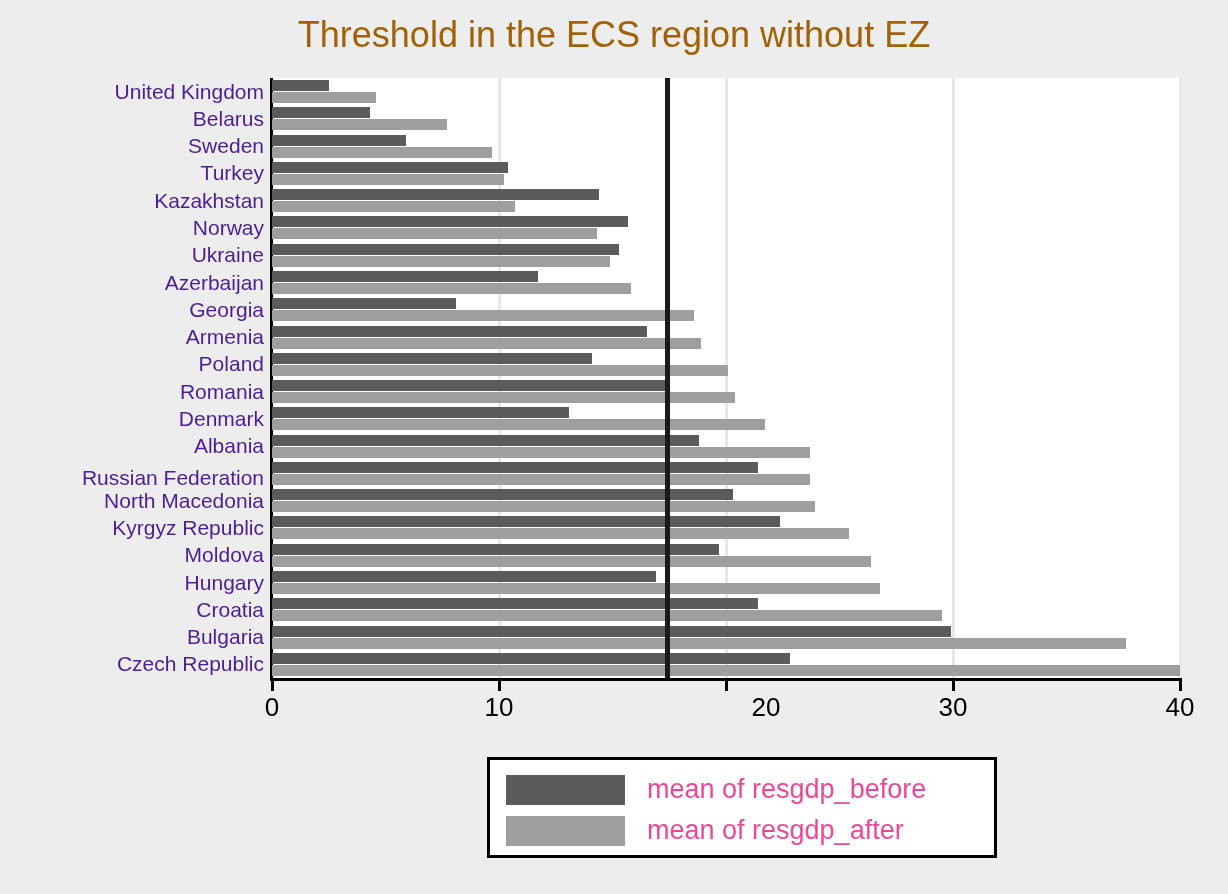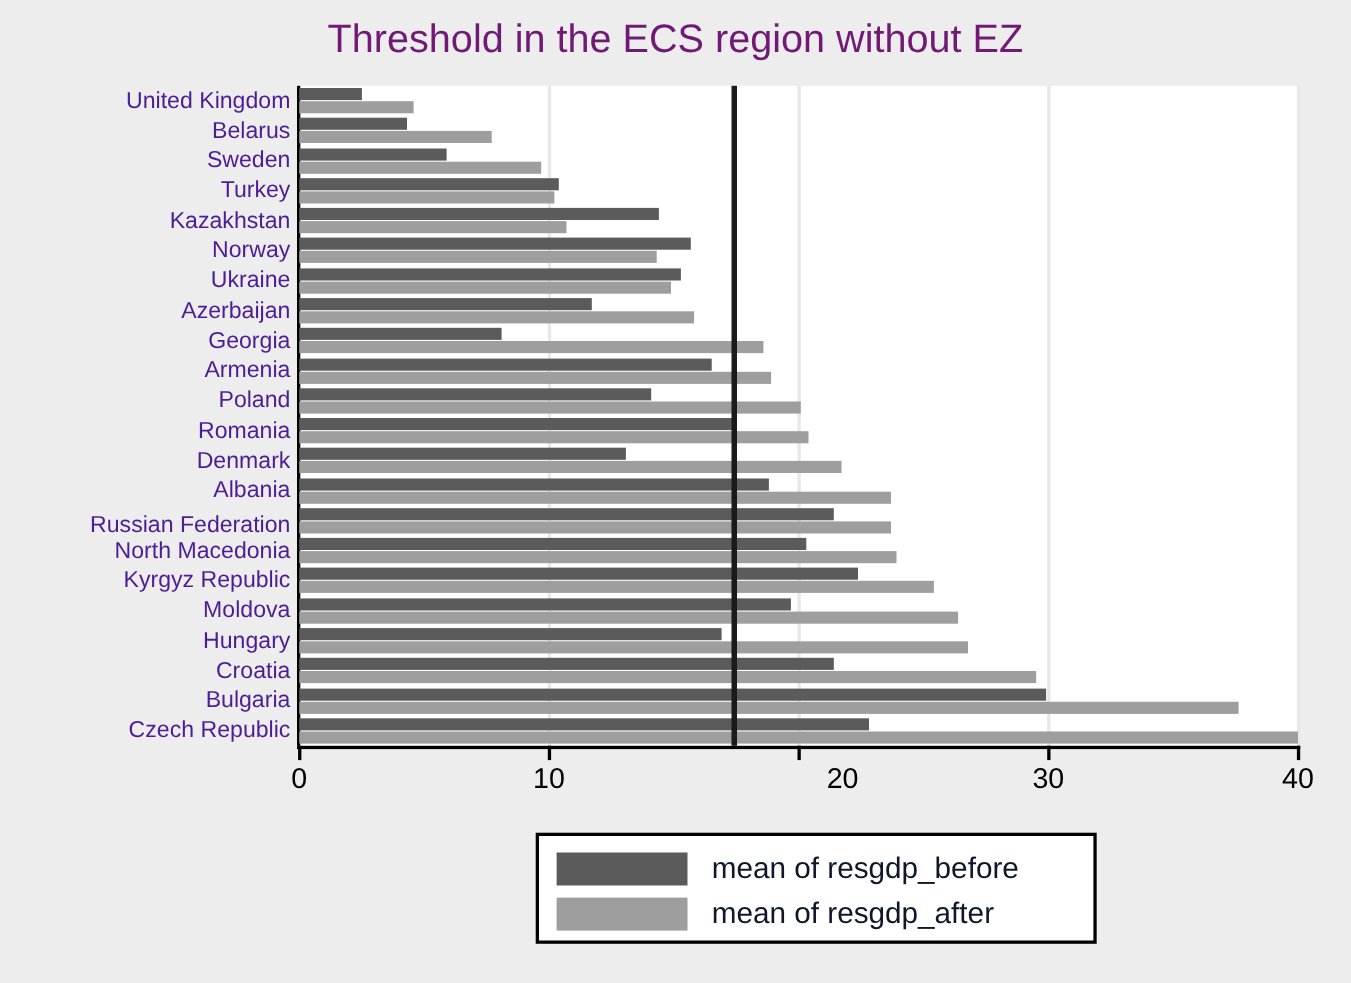--- a/index.html
+++ b/index.html
@@ -11,21 +11,21 @@
     position:relative;
   }
   #chart-root{position:absolute;inset:0;}
 
   
   .chart-title{
     position:absolute;
     left:0;top:14px;width:1228px;
     text-align:center;
     font-size:36px;
-    color:#701a75;
+    color:#a16207;
     letter-spacing:0px;
   }
 
   
   .plot-area{
     position:absolute;
     left:272px;top:78px;
     width:908px;height:600px;
     background:#ffffff;
     box-sizing:border-box;
@@ -91,21 +91,21 @@
     border:3px solid #000;
     box-sizing:border-box;
   }
   .legend-item{
     position:absolute;left:16px;
     display:flex;align-items:center;
   }
   .legend-swatch{width:119px;height:30px;display:inline-block;}
   .legend-text{
     margin-left:22px;
-    font-size:27px;color:#0f172a;
+    font-size:27px;color:#ec4899;
     white-space:nowrap;
   }
 </style>
 </head>
 <body>
 
 <div id="chart-root">
 
   <div class="chart-title">Threshold in the ECS region without EZ</div>
 

